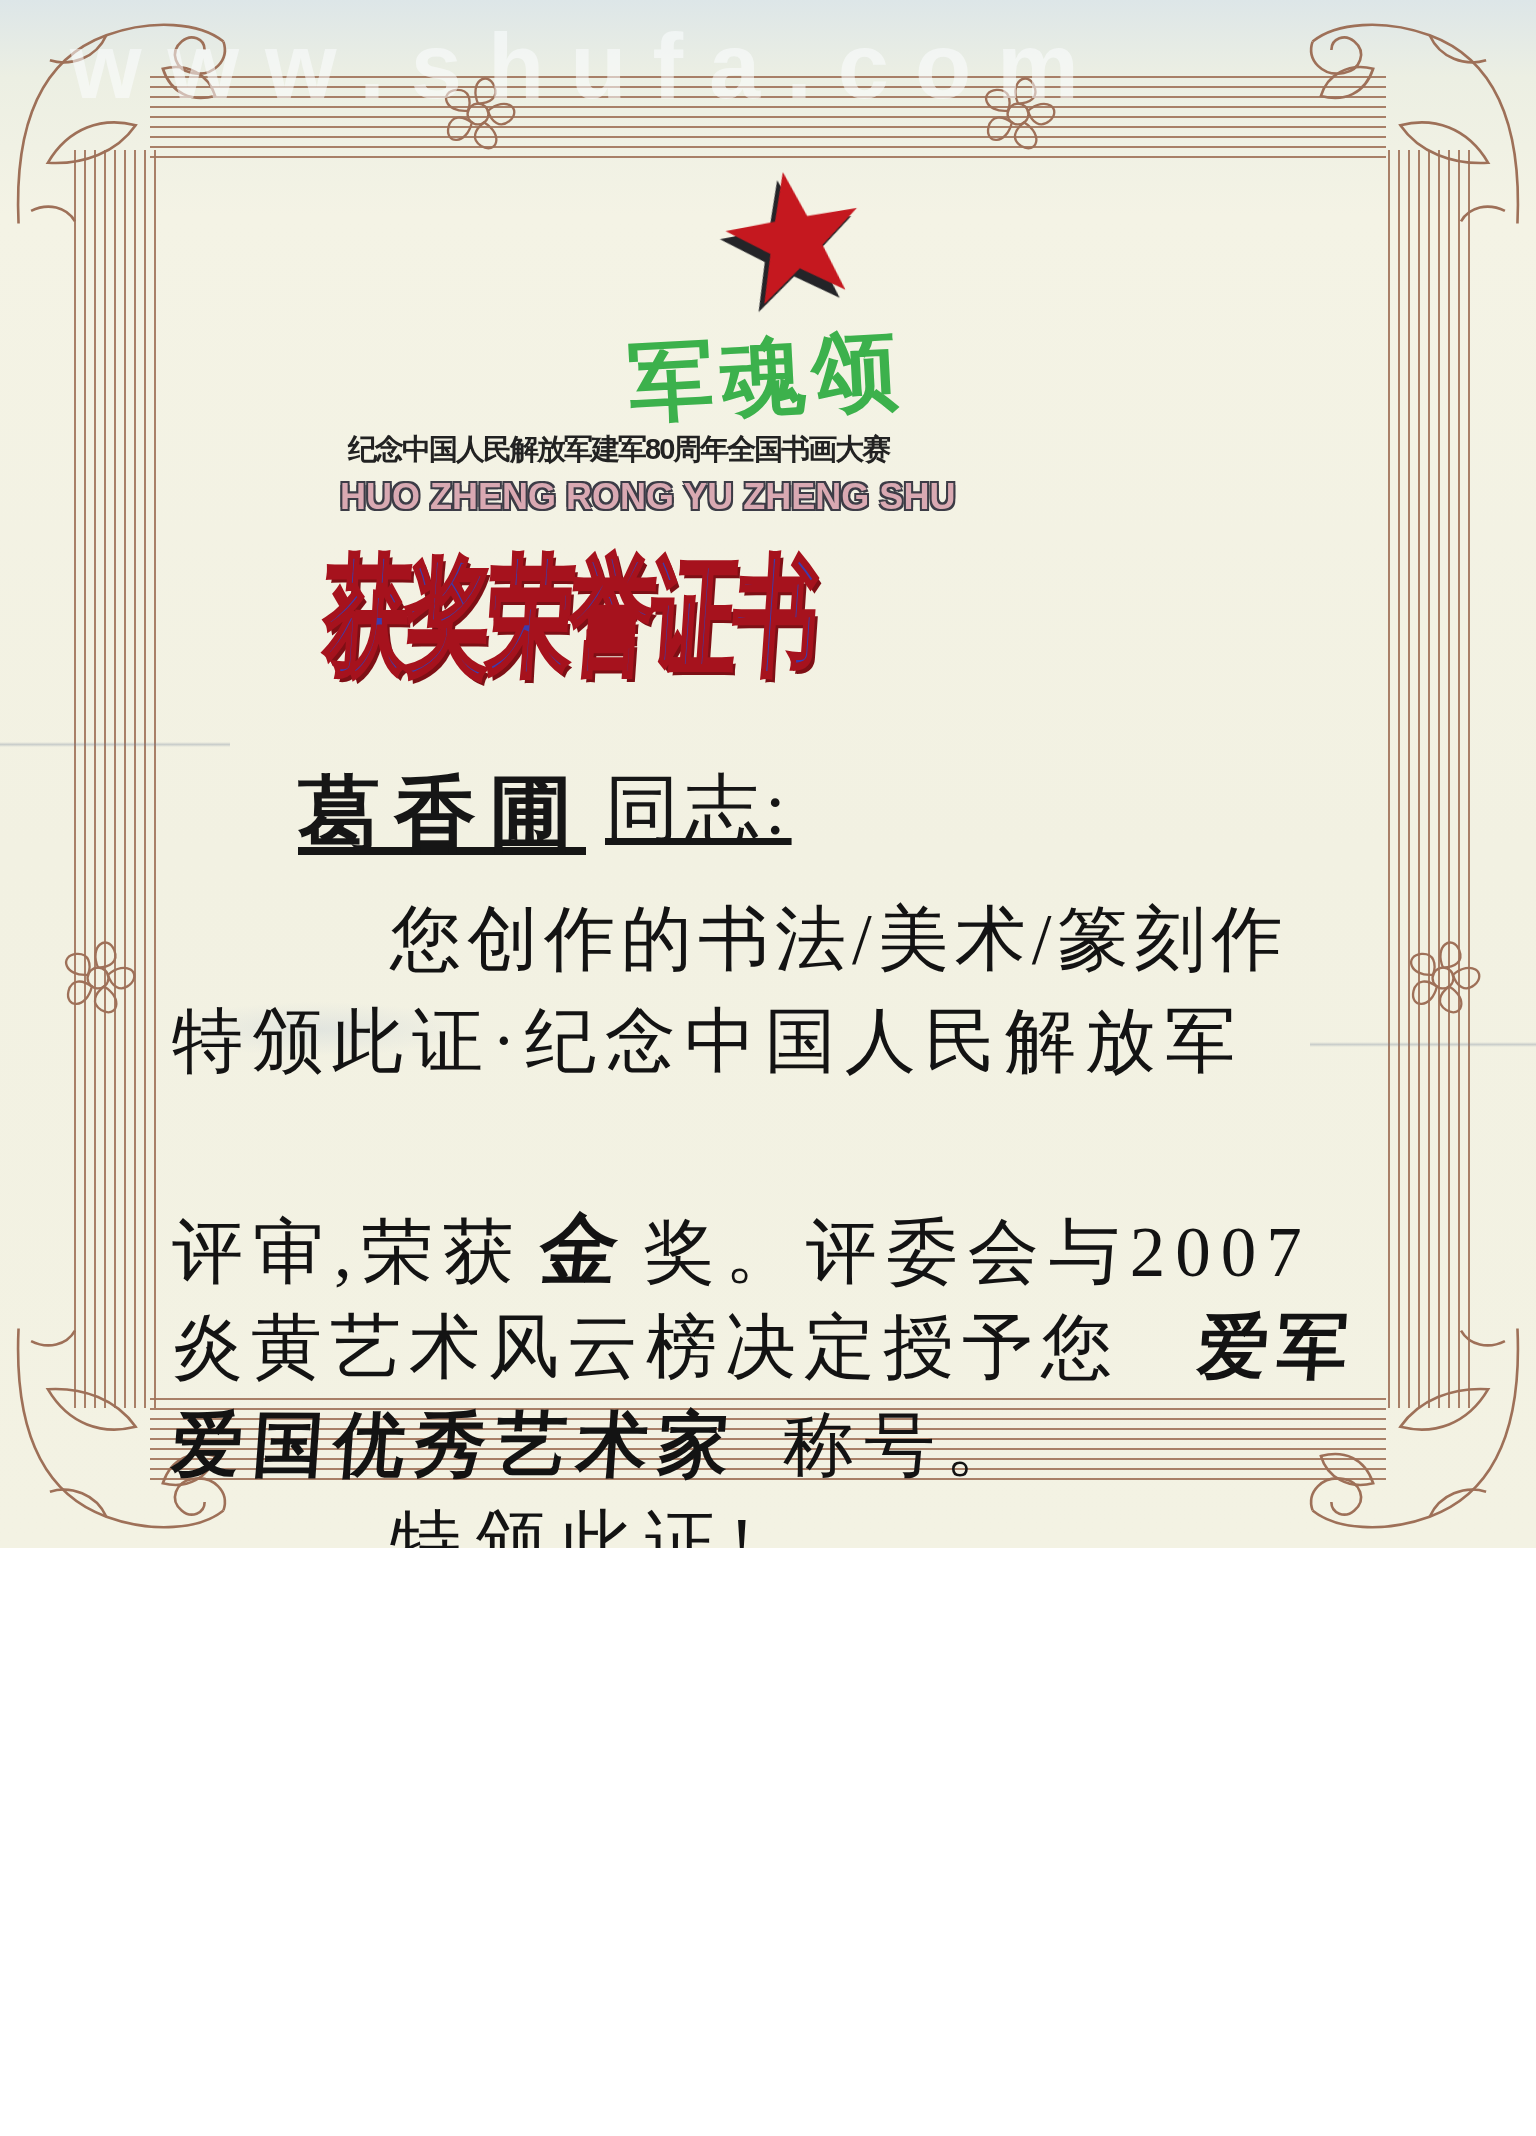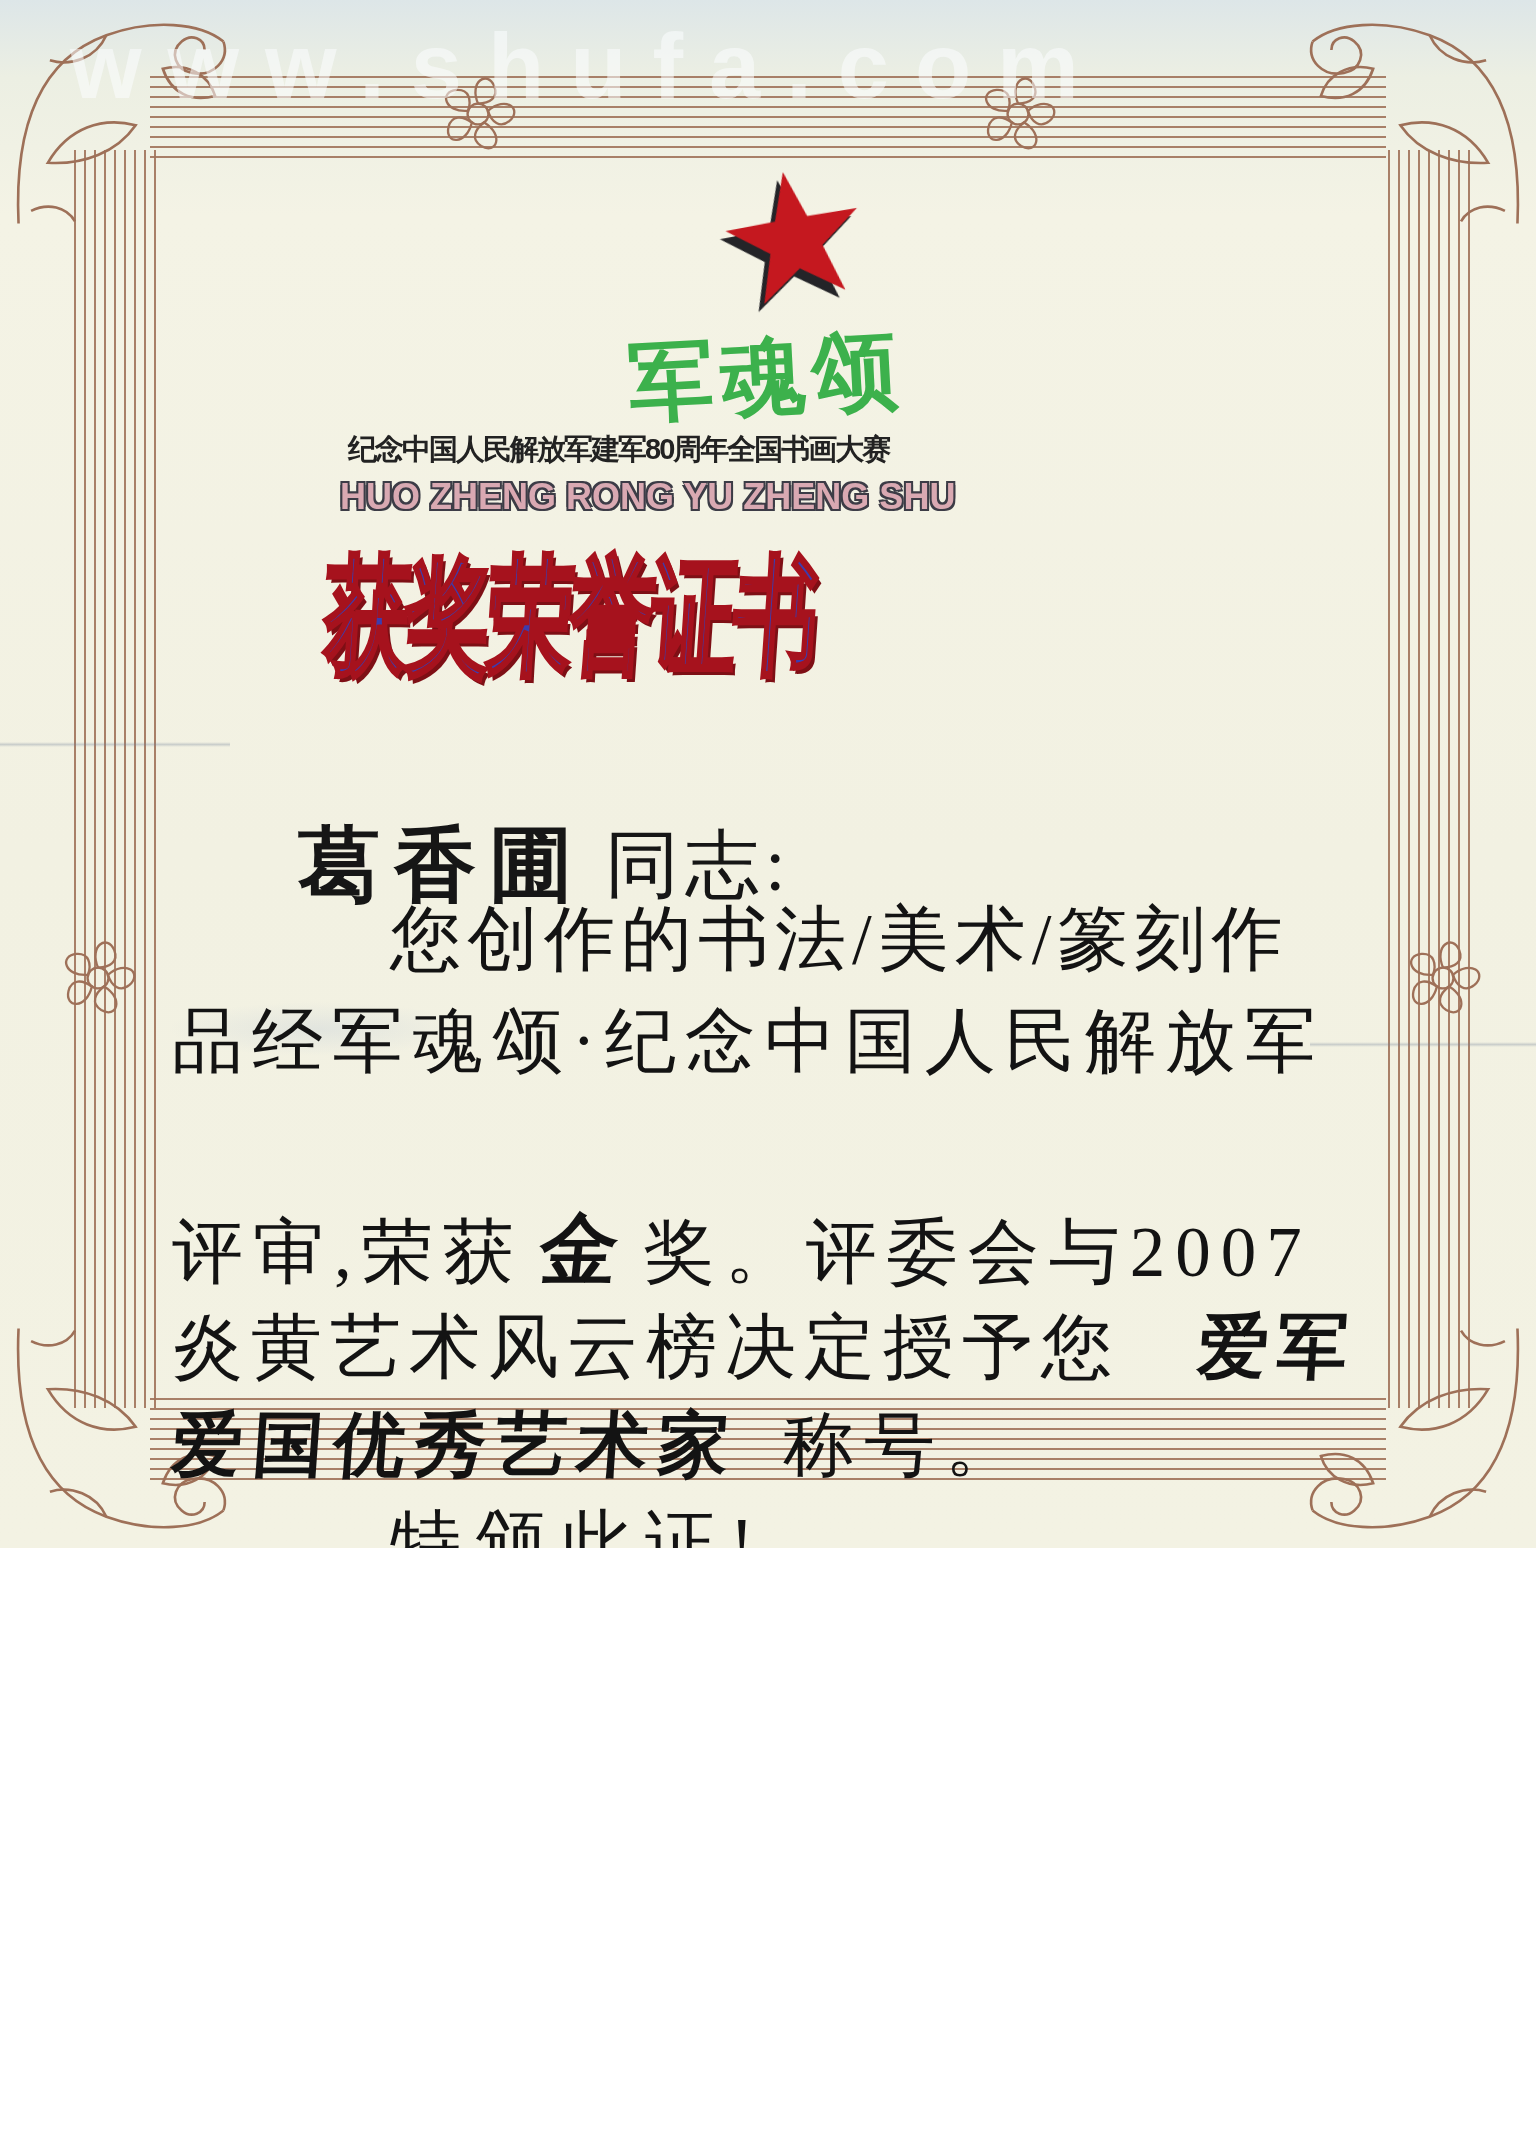--- a/index.html
+++ b/index.html
@@ -60,21 +60,21 @@
     position:absolute;left:330px;top:542px;width:780px;
     font-family:"Liberation Sans","DejaVu Sans",sans-serif;
     font-size:128px;font-weight:900;line-height:1.15;white-space:nowrap;
     color:#3c3cae;
     -webkit-text-stroke:4px #a6121d;
     text-shadow:6px 5px 0 #7e0f15;
     transform:scaleX(0.66) skewX(-6deg);transform-origin:0 0;
     letter-spacing:-4px;z-index:2;
   }
   
-  .name-row{position:absolute;left:298px;top:811px;display:flex;align-items:center;z-index:2;}
+  .name-row{position:absolute;left:298px;top:760px;display:flex;align-items:flex-start;z-index:2;text-decoration:underline;}
   .recipient-name{font-size:82px;font-weight:600;letter-spacing:14px;}
   .salutation{font-size:74px;margin-left:19px;letter-spacing:6px;}
   .bodyline{position:absolute;left:172px;width:1190px;font-size:71px;color:#131313;
     white-space:nowrap;z-index:2;}
   .bl1{top:892px;padding-left:218px;letter-spacing:6px;}
   .bl2{top:994px;letter-spacing:9px;}
   .bl3{top:1096px;letter-spacing:17px;}
   .bl4{top:1198px;letter-spacing:10px;}
   .bl5{top:1300px;letter-spacing:8px;}
   .bl6{top:1398px;letter-spacing:10px;}
@@ -181,21 +181,21 @@
   <div class="subtitle">纪念中国人民解放军建军80周年全国书画大赛</div>
   <div class="pinyin">HUO ZHENG RONG YU ZHENG SHU</div>
   <div class="big-title">获奖荣誉证书</div>
 
   <div class="name-row">
     <span class="recipient-name">葛香圃</span>
     <span class="salutation">同志:</span>
   </div>
 
   <div class="bodyline bl1">您创作的书法/美术/篆刻作</div>
-  <div class="bodyline bl2">品经军魂颂·纪念中国人民解放军</div>
+  <div class="bodyline bl2">特颁此证·纪念中国人民解放军</div>
   <div class="bodyline bl4"><span>评审,荣获</span><span class="award-grade">金</span><span>奖。评委会与2007</span></div>
   <div class="bodyline bl5"><span>炎黄艺术风云榜决定授予您</span><span class="honor-gap"></span><span class="script">爱军</span></div>
   <div class="bodyline bl6"><span class="script">爱国优秀艺术家</span><span class="title-gap"></span><span>称号。</span></div>
   <div class="bodyline bl7">特颁此证!</div>
 
   <div class="committee">军魂颂·纪念中国人民解放军建军80全国书画大赛评委会</div>
   <div class="issue-date">2007年8月1日</div>
 
   <svg class="seal" viewBox="0 0 352 352">
     <circle cx="176" cy="176" r="160" fill="none" stroke="#dd3522" stroke-width="9"></circle>

